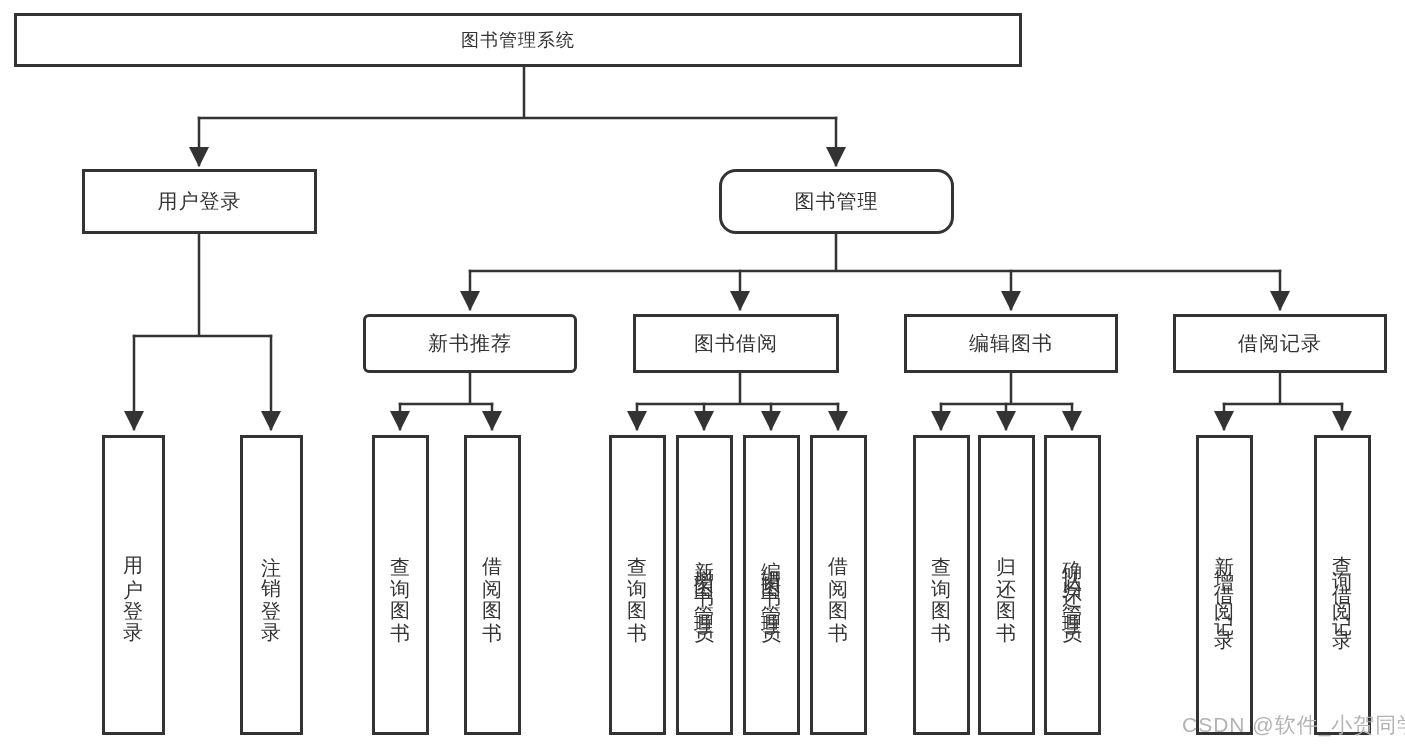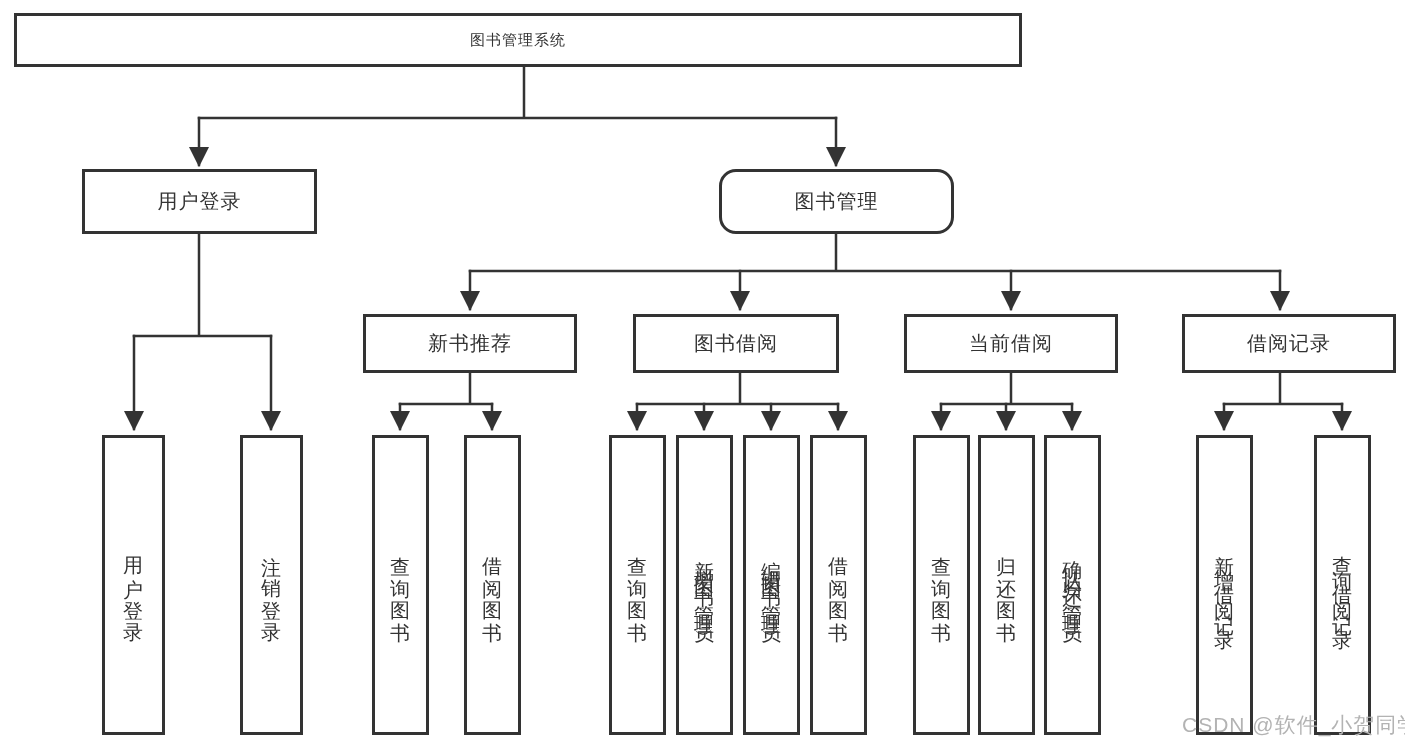--- a/index.html
+++ b/index.html
@@ -15,21 +15,21 @@
   .hbox {
     position:absolute;
     box-sizing:border-box;
     border:3px solid #333333;
     background:#ffffff;
     display:flex; align-items:center; justify-content:center;
     font-size:20px; color:#333333;
     letter-spacing:1px;
     z-index:2;
   }
-  .root-box { font-size:15px; }
+  .root-box { font-size:18px; }
   .vbox {
     position:absolute;
     top:435px; height:300px;
     box-sizing:border-box;
     border:3px solid #333333;
     background:#ffffff;
     display:flex; align-items:center; justify-content:center;
     z-index:2;
   }
   .vtext {
@@ -104,30 +104,30 @@
     <span>图书管理系统</span>
   </div>
 
   <div class="hbox" style="left:82px; top:169px; width:235px; height:65px;">
     <span>用户登录</span>
   </div>
   <div class="hbox" style="left:719px; top:169px; width:235px; height:65px;border-radius:17px;">
     <span>图书管理</span>
   </div>
 
-  <div class="hbox" style="left:363px; top:314px; width:214px; height:59px;">
+  <div class="hbox" style="left:363px; top:314px; width:214px; height:59px;border-radius:6px;">
     <span>新书推荐</span>
   </div>
   <div class="hbox" style="left:633px; top:314px; width:206px; height:59px;">
     <span>图书借阅</span>
   </div>
   <div class="hbox" style="left:904px; top:314px; width:214px; height:59px;">
-    <span>当前借阅</span>
+    <span>编辑图书</span>
   </div>
-  <div class="hbox" style="left:1173px; top:314px; width:214px; height:59px;margin-left:9px;">
+  <div class="hbox" style="left:1173px; top:314px; width:214px; height:59px;">
     <span>借阅记录</span>
   </div>
 
   <div class="vbox" style="left:102px; width:63px;">
     <span class="vtext sp4">用户登录</span>
   </div>
   <div class="vbox" style="left:240px; width:63px;">
     <span class="vtext sp4">注销登录</span>
   </div>
 

